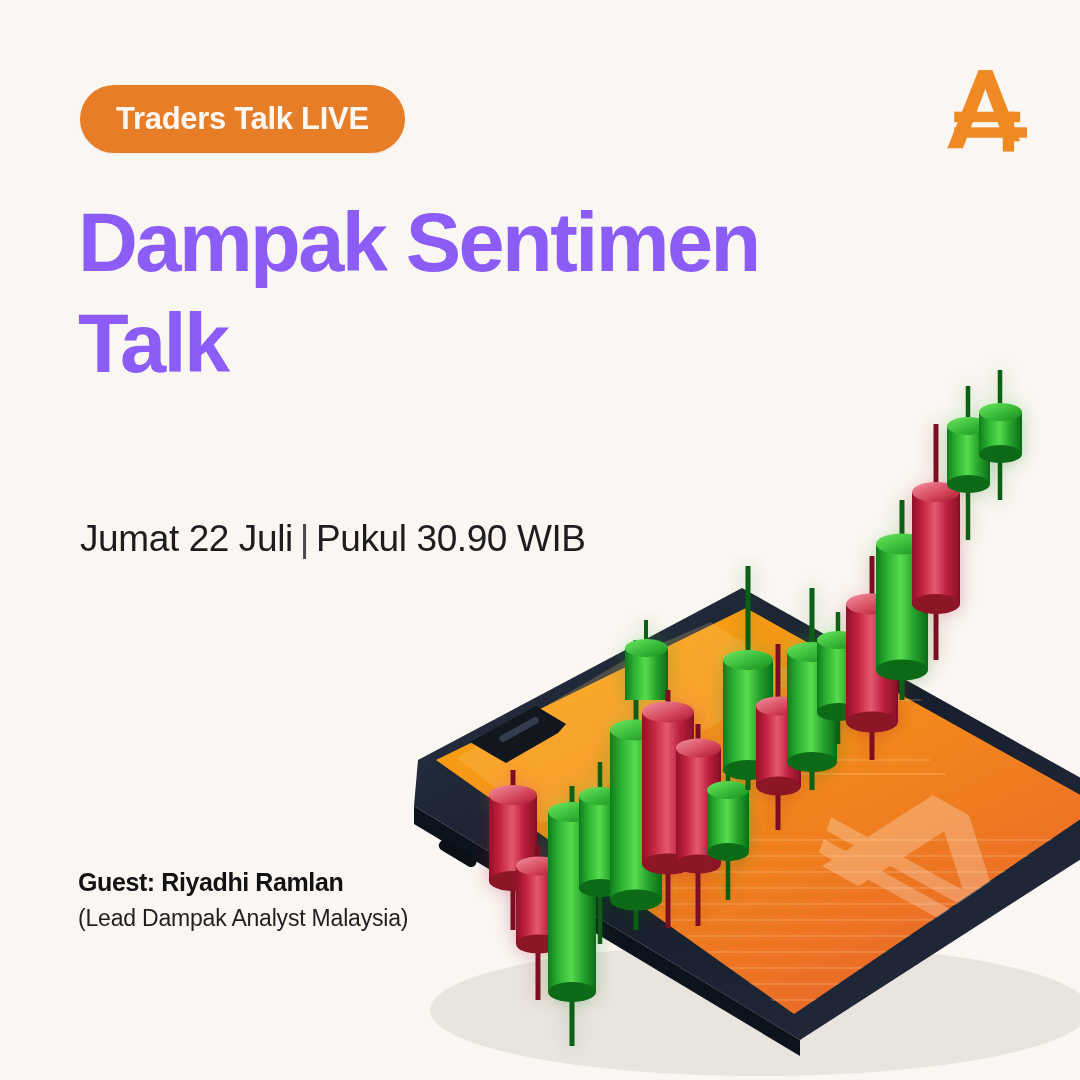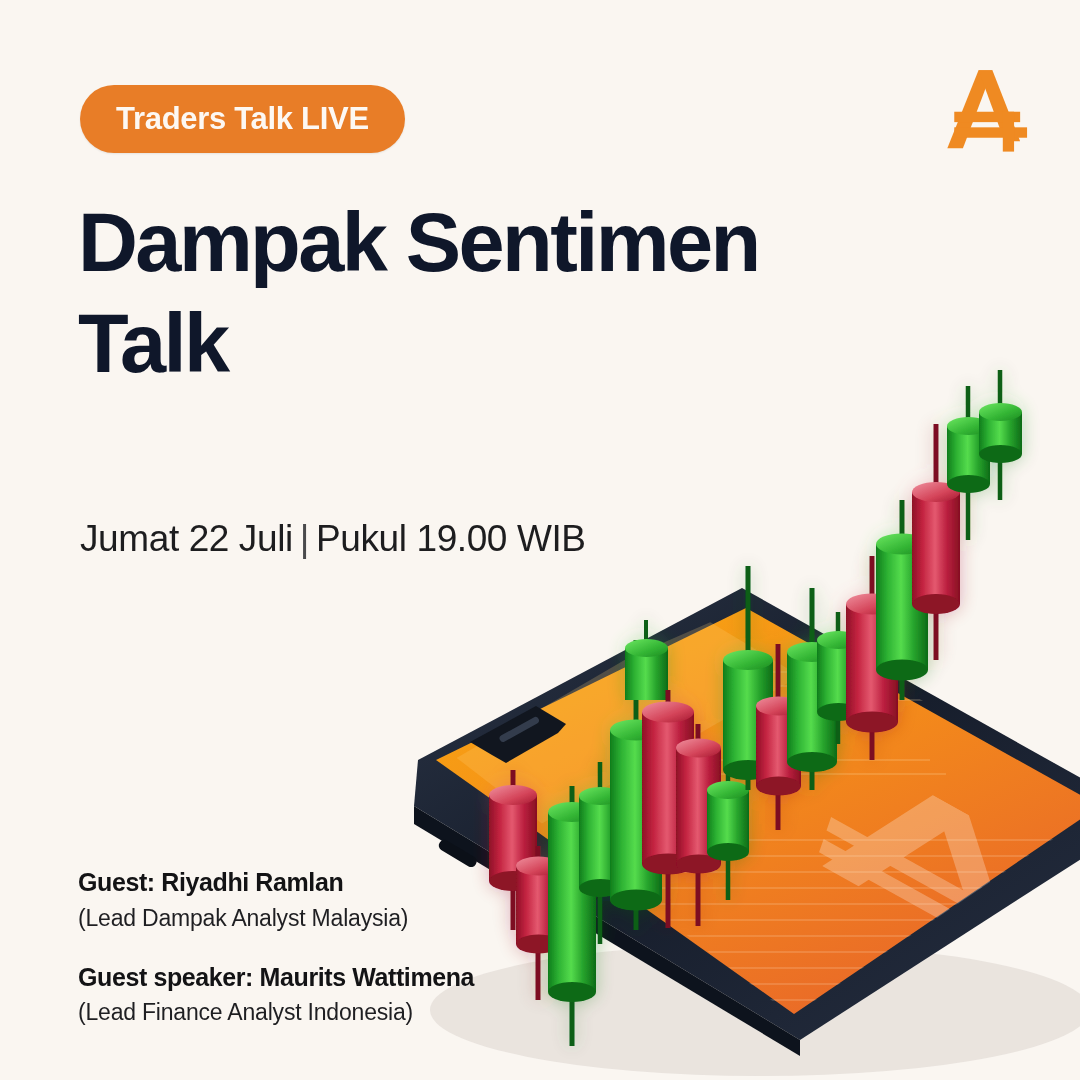--- a/index.html
+++ b/index.html
@@ -37,21 +37,21 @@
     white-space:nowrap;
   }
 
   
   #headline {
     position:absolute; left:78px; top:192px;
     width:780px;
   }
   #headline .hl {
     display:block;
-    color:#0f172a;
+    color:#8b5cf6;
     font-size:83px;
     font-weight:bold;
     line-height:1.22;
     letter-spacing:-2.6px;
     white-space:nowrap;
   }
 
   
   #dateline {
     position:absolute; left:80px; top:518px;
@@ -293,37 +293,33 @@
   <div id="badge">
     <span>Traders Talk LIVE</span>
   </div>
 
   <div id="headline">
     <span class="hl">Dampak Sentimen</span>
     <span class="hl">Talk</span>
   </div>
 
   <div id="dateline">
-    <span>Jumat 22 Juli</span><span class="sep">|</span><span>Pukul 19.00 WIB</span>
+    <span>Jumat 22 Juli</span><span class="sep">|</span><span>Pukul 30.90 WIB</span>
   </div>
 
   <svg id="logo" viewBox="0 0 120 120">
     <g fill="#ef8a22">
       <path d="M20 104 L56 14 L72 14 L38 104 Z"></path>
       <path d="M56 14 L72 14 L104 96 L86 96 Z"></path>
       <rect x="28" y="62" width="76" height="12"></rect>
       <rect x="28" y="80" width="84" height="12"></rect>
       <rect x="84" y="62" width="13" height="46"></rect>
     </g>
   </svg>
 
   <div id="credits">
     <div class="credit-block">
       <div class="credit-name">Guest: Riyadhi Ramlan</div>
       <div class="credit-role">(Lead Dampak Analyst Malaysia)</div>
     </div>
-    <div class="credit-block">
-      <div class="credit-name">Guest speaker: Maurits Wattimena</div>
-      <div class="credit-role">(Lead Finance Analyst Indonesia)</div>
-    </div>
   </div>
 
 </div>
 
 </body></html>

